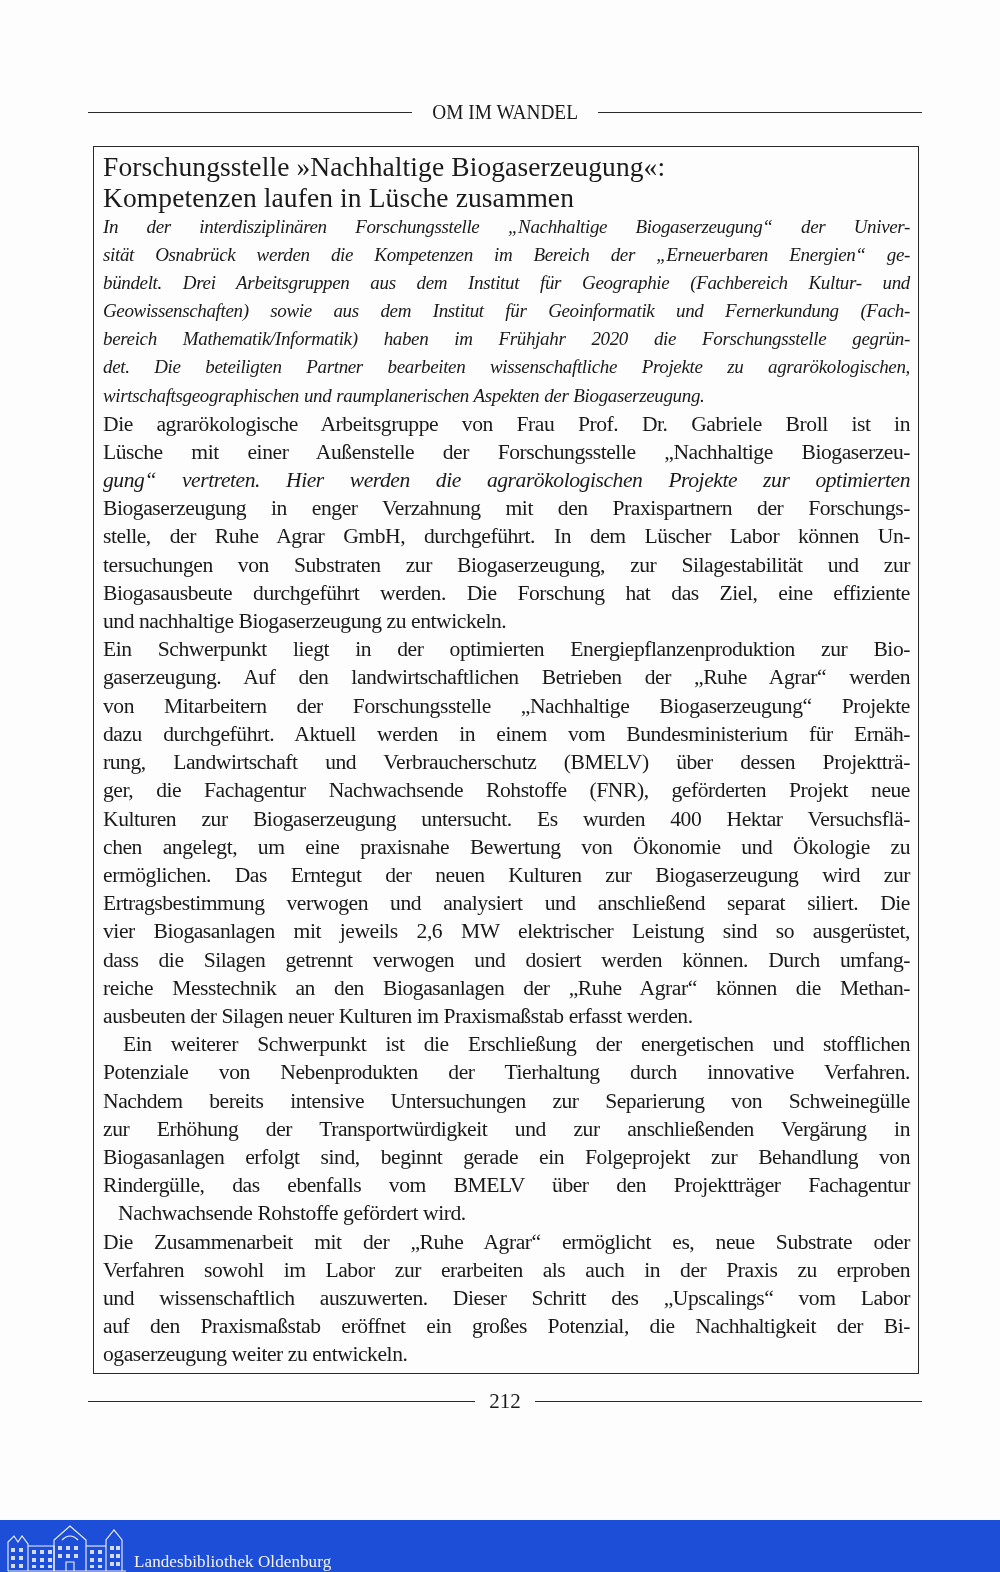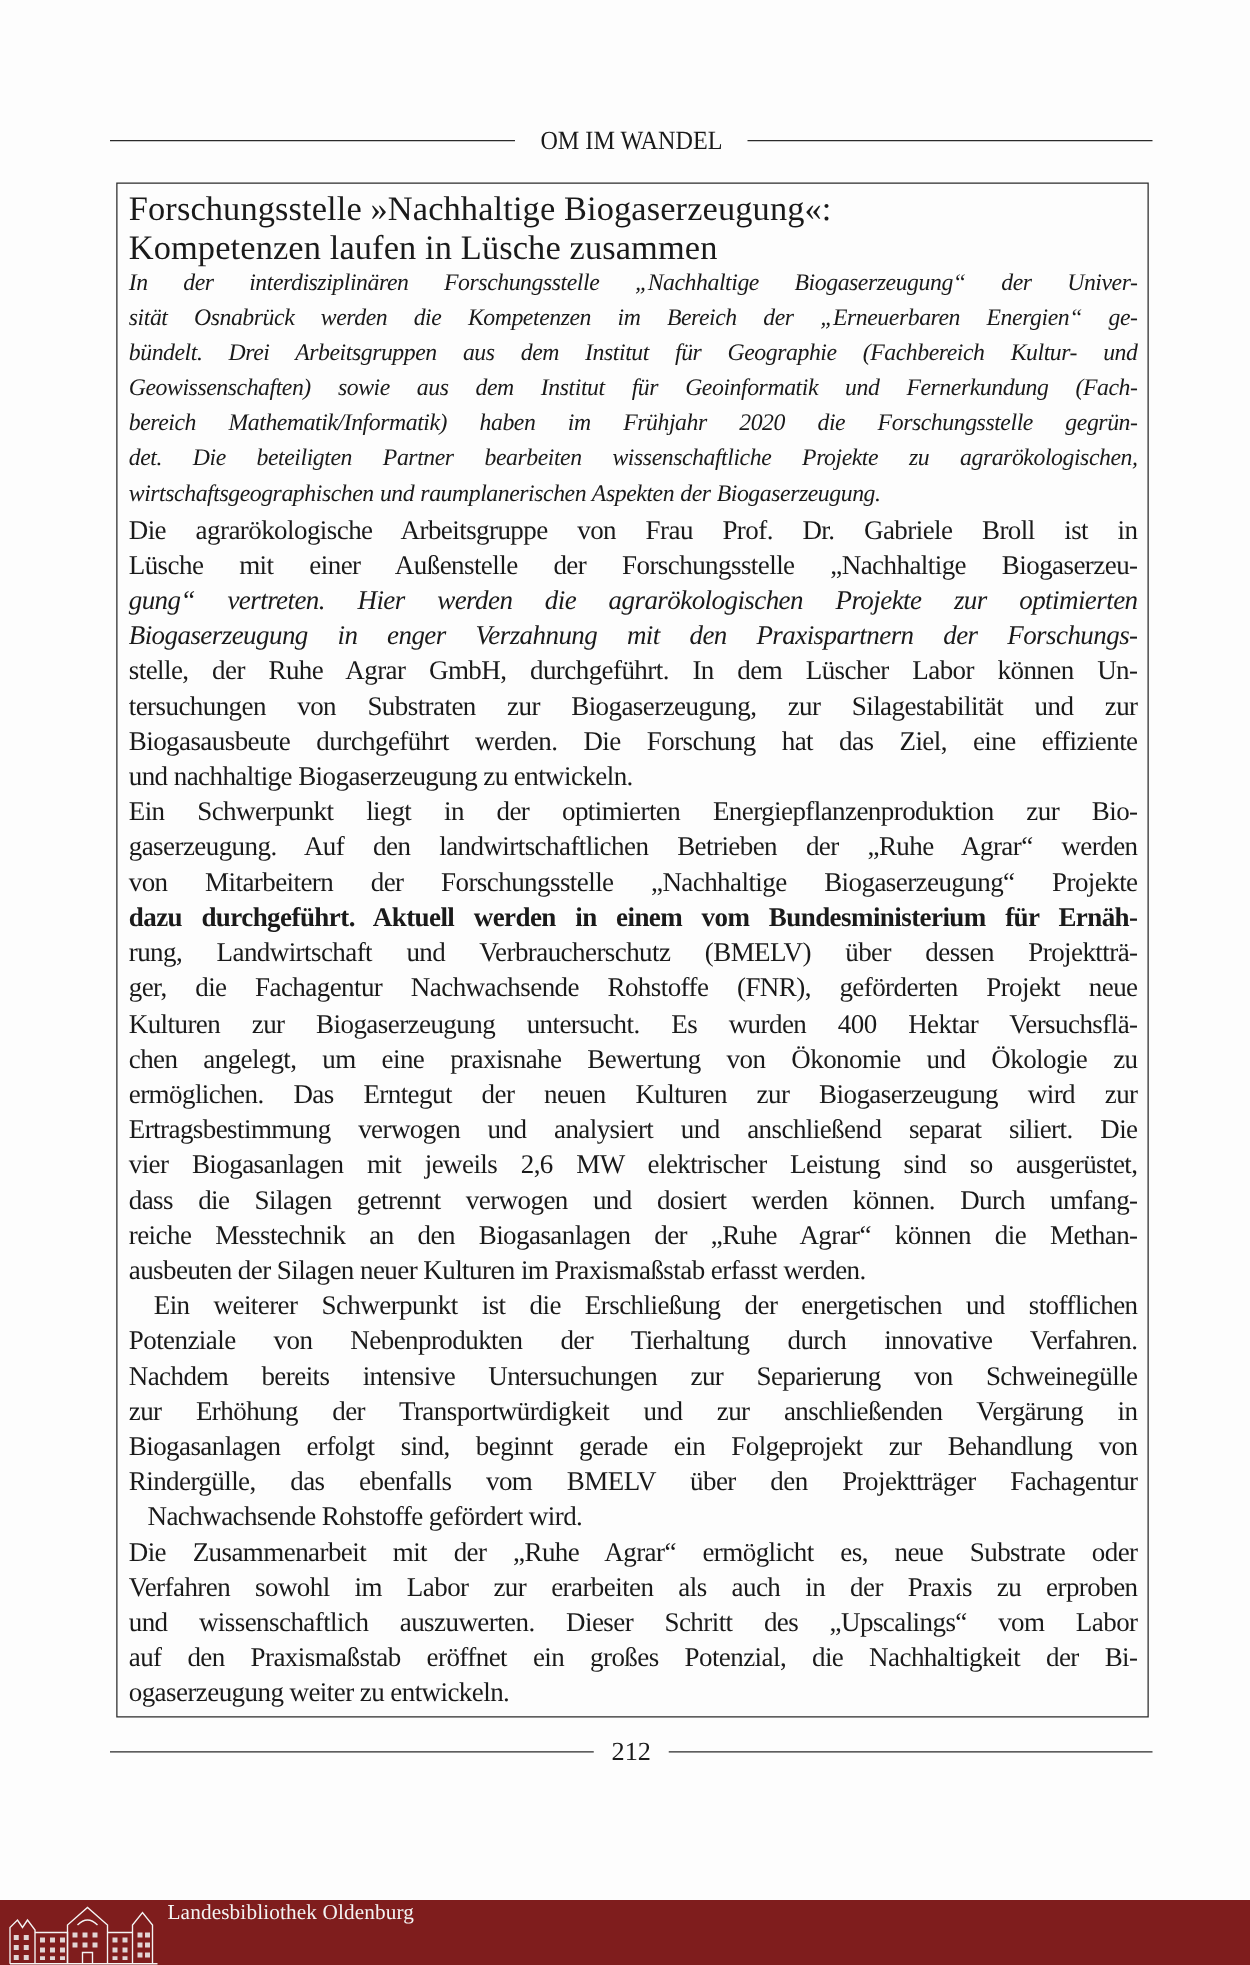--- a/index.html
+++ b/index.html
@@ -36,21 +36,21 @@
   }
   .line { display: block; text-align: justify; text-align-last: justify; white-space: nowrap; }
   .line.last { text-align-last: left; }
   .folio {
     position: absolute; left: 88px; top: 1386px; width: 834px; height: 30px;
     display: flex; align-items: center;
   }
   .folio .num { padding: 0 14px; font-size: 21px; }
   .footer-bar {
     position: absolute; left: 0; top: 1520px; width: 1000px; height: 52px;
-    background: #7f1d1d; display: flex; align-items: flex-start;
+    background: #1d4ed8; display: flex; align-items: flex-end;
   }
   .logo { width: 124px; height: 50px; margin-left: 6px; margin-top: 2px; }
   .footer-text {
     color: #f4f4f4; font-size: 17px; margin-left: 4px; letter-spacing: 0.1px;
   }
 </style>
 </head>
 <body>
 
 <div class="running-head">
@@ -73,31 +73,31 @@
       <span class="line" style="display: block;">bereich Mathematik/Informatik) haben im Frühjahr 2020 die Forschungsstelle gegrün-</span>
       <span class="line" style="display: block;">det. Die beteiligten Partner bearbeiten wissenschaftliche Projekte zu agrarökologischen,</span>
       <span class="line last" style="display: block;">wirtschaftsgeographischen und raumplanerischen Aspekten der Biogaserzeugung.</span>
     </p>
 
   <div id="paras">
       <p class="para">
         <span class="line" style="display: block;">Die agrarökologische Arbeitsgruppe von Frau Prof. Dr. Gabriele Broll ist in</span>
         <span class="line" style="display: block;">Lüsche mit einer Außenstelle der Forschungsstelle „Nachhaltige Biogaserzeu-</span>
         <span class="line" style="display: block; font-style: italic;">gung“ vertreten. Hier werden die agrarökologischen Projekte zur optimierten</span>
-        <span class="line" style="display: block; font-style: italic;">Biogaserzeugung in enger Verzahnung mit den Praxispartnern der Forschungs-</span>
+        <span class="line" style="display: block;">Biogaserzeugung in enger Verzahnung mit den Praxispartnern der Forschungs-</span>
         <span class="line" style="display: block;">stelle, der Ruhe Agrar GmbH, durchgeführt. In dem Lüscher Labor können Un-</span>
         <span class="line" style="display: block;">tersuchungen von Substraten zur Biogaserzeugung, zur Silagestabilität und zur</span>
         <span class="line" style="display: block;">Biogasausbeute durchgeführt werden. Die Forschung hat das Ziel, eine effiziente</span>
         <span class="line last" style="display: block;">und nachhaltige Biogaserzeugung zu entwickeln.</span>
       </p>
       <p class="para">
         <span class="line" style="display: block;">Ein Schwerpunkt liegt in der optimierten Energiepflanzenproduktion zur Bio-</span>
         <span class="line" style="display: block;">gaserzeugung. Auf den landwirtschaftlichen Betrieben der „Ruhe Agrar“ werden</span>
         <span class="line" style="display: block;">von Mitarbeitern der Forschungsstelle „Nachhaltige Biogaserzeugung“ Projekte</span>
-        <span class="line" style="display: block; font-weight: bold;">dazu durchgeführt. Aktuell werden in einem vom Bundesministerium für Ernäh-</span>
+        <span class="line" style="display: block;">dazu durchgeführt. Aktuell werden in einem vom Bundesministerium für Ernäh-</span>
         <span class="line" style="display: block;">rung, Landwirtschaft und Verbraucherschutz (BMELV) über dessen Projektträ-</span>
         <span class="line" style="display: block;">ger, die Fachagentur Nachwachsende Rohstoffe (FNR), geförderten Projekt neue</span>
         <span class="line" style="display: block;">Kulturen zur Biogaserzeugung untersucht. Es wurden 400 Hektar Versuchsflä-</span>
         <span class="line" style="display: block;">chen angelegt, um eine praxisnahe Bewertung von Ökonomie und Ökologie zu</span>
         <span class="line" style="display: block;">ermöglichen. Das Erntegut der neuen Kulturen zur Biogaserzeugung wird zur</span>
         <span class="line" style="display: block;">Ertragsbestimmung verwogen und analysiert und anschließend separat siliert. Die</span>
         <span class="line" style="display: block;">vier Biogasanlagen mit jeweils 2,6 MW elektrischer Leistung sind so ausgerüstet,</span>
         <span class="line" style="display: block;">dass die Silagen getrennt verwogen und dosiert werden können. Durch umfang-</span>
         <span class="line" style="display: block;">reiche Messtechnik an den Biogasanlagen der „Ruhe Agrar“ können die Methan-</span>
         <span class="line last" style="display: block;">ausbeuten der Silagen neuer Kulturen im Praxismaßstab erfasst werden.</span>

